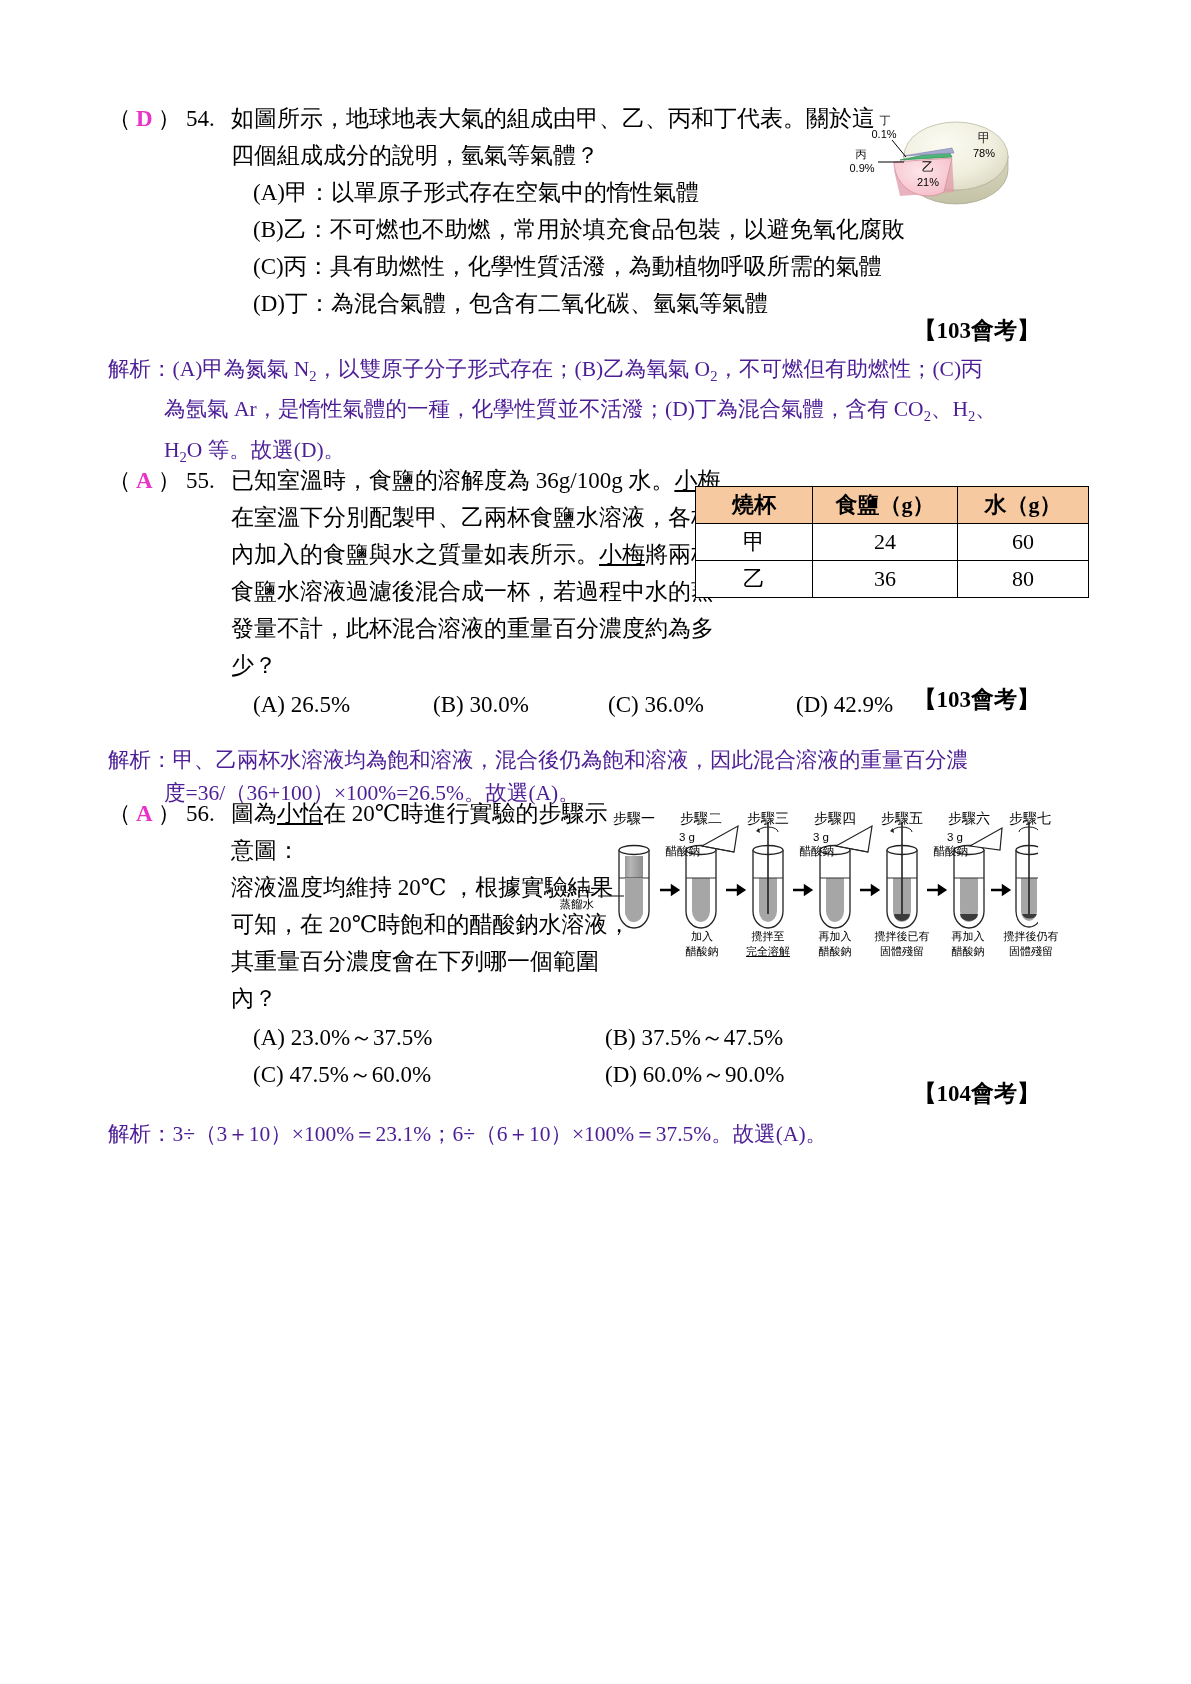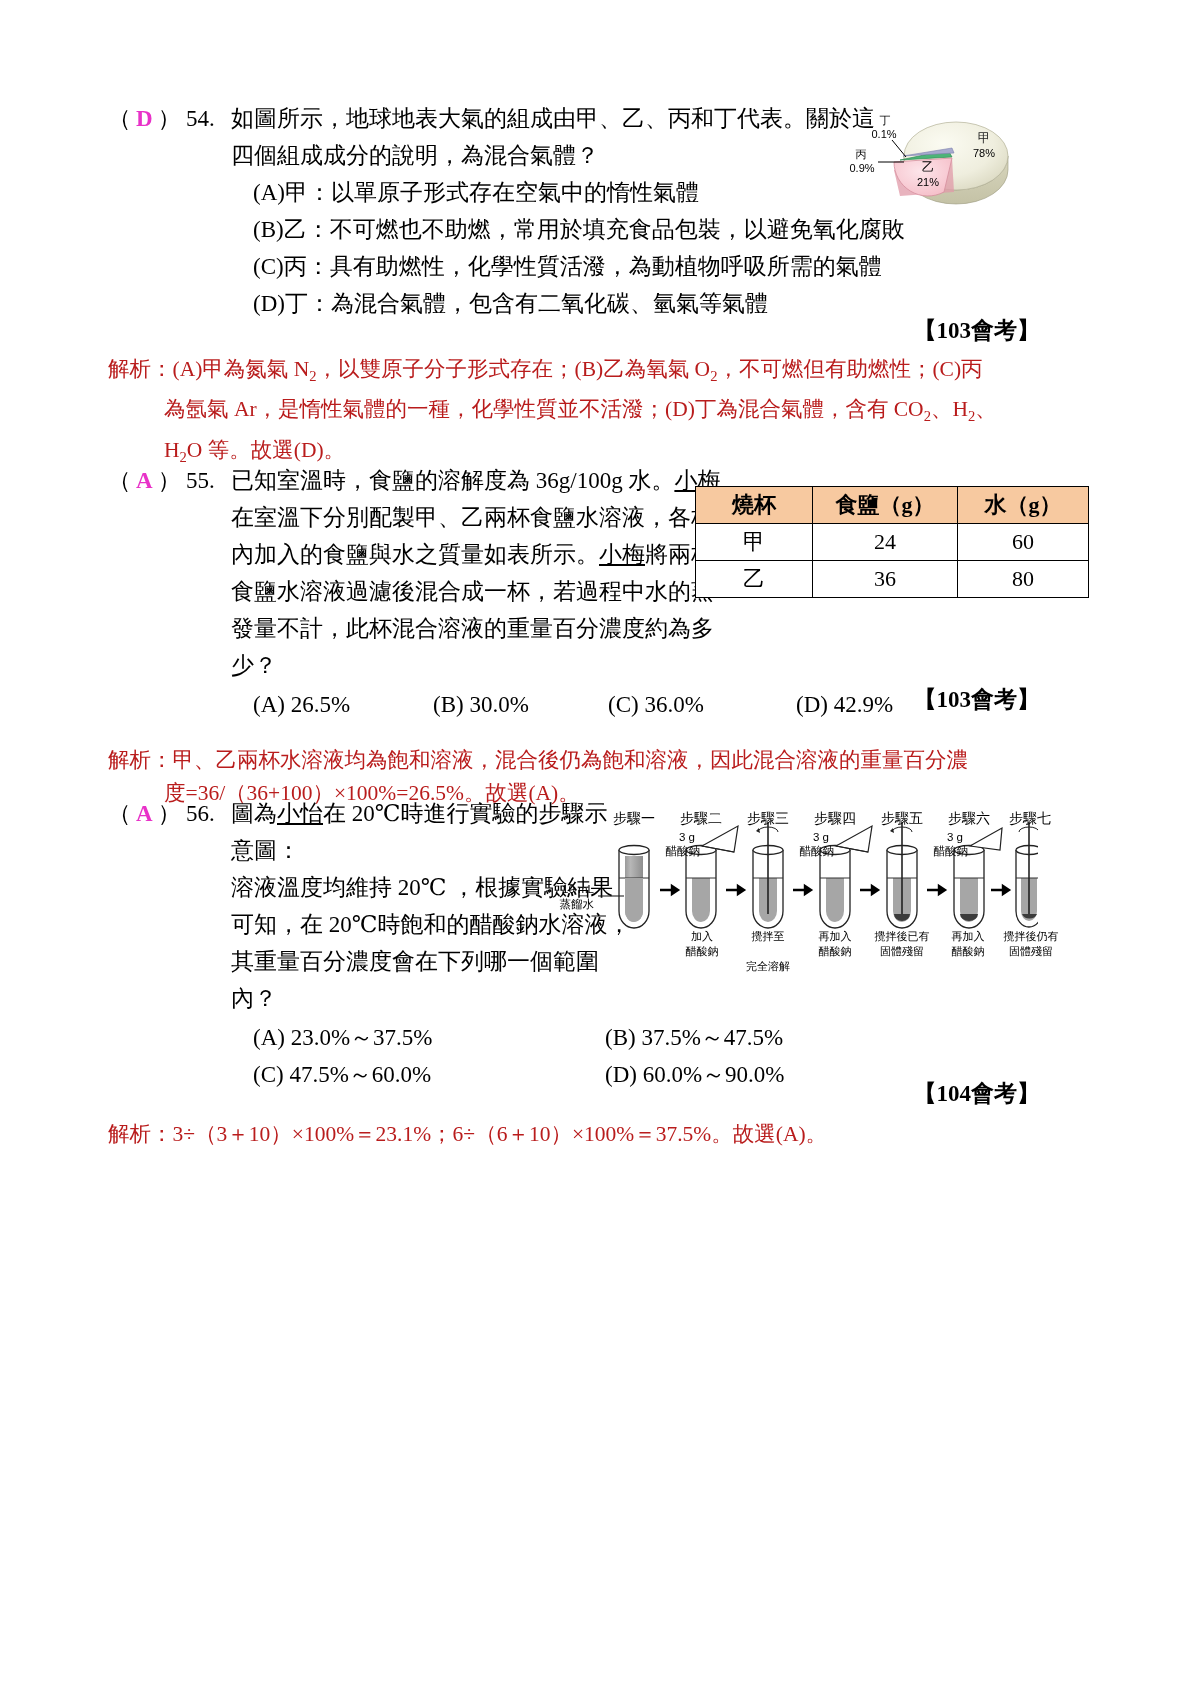--- a/index.html
+++ b/index.html
@@ -82,21 +82,21 @@
     right: 0;
     font-size: 23px;
     line-height: 32px;
     font-weight: bold;
     white-space: nowrap;
   }
 
   
   .exp {
     position: absolute;
-    color: #b91c1c;
+    color: #4c1d95;
     font-size: 21.5px;
     line-height: 33px;
   }
   .exp .eline { white-space: nowrap; }
   .exp-label { }
   .exp-indent { padding-left: 56px; }
 
   
   .salt-table {
     position: absolute;
@@ -164,21 +164,21 @@
 <body>
 
 <div class="page">
 
   <div class="qblock" style="left:108px; top:100px; width:930px;">
     <div class="qrow">
       <div class="ansmark">（<span class="letter">D</span>）</div>
       <div class="qnum">54.</div>
       <div class="qbody">
         <div class="qline">如圖所示，地球地表大氣的組成由甲、乙、丙和丁代表。關於這</div>
-        <div class="qline">四個組成成分的說明，為混合氣體？</div>
+        <div class="qline">四個組成成分的說明，氫氣等氣體？</div>
         <div class="qline indent-opt">(A)甲：以單原子形式存在空氣中的惰性氣體</div>
         <div class="qline indent-opt">(B)乙：不可燃也不助燃，常用於填充食品包裝，以避免氧化腐敗</div>
         <div class="qline indent-opt">(C)丙：具有助燃性，化學性質活潑，為動植物呼吸所需的氣體</div>
         <div class="qline indent-opt">(D)丁：為混合氣體，包含有二氧化碳、氫氣等氣體</div>
       </div>
     </div>
     <div class="source" style="top:215px; right:-2px;">【103會考】</div>
   </div>
 
   <div class="pie-wrap" style="left:848px; top:100px; width:190px; height:120px;">
@@ -413,21 +413,21 @@
 
     
     <div class="note-label" style="left:-62px; top:64px; width:58px;">10 mL</div>
     <div class="note-label" style="left:-62px; top:79px; width:58px;">蒸餾水</div>
 
     
     <div class="step-cap" style="left:75px; top:112px; width:58px;">加入</div>
     <div class="step-cap" style="left:75px; top:127px; width:58px;">醋酸鈉</div>
 
     <div class="step-cap" style="left:141px; top:112px; width:58px;">攪拌至</div>
-    <div class="step-cap" style="left:135px; top:142px; width:70px;">完全溶解</div>
+    <div class="step-cap" style="left:135px; top:127px; width:70px;text-decoration:underline;">完全溶解</div>
 
     <div class="step-cap" style="left:208px; top:112px; width:58px;">再加入</div>
     <div class="step-cap" style="left:208px; top:127px; width:58px;">醋酸鈉</div>
 
     <div class="step-cap" style="left:264px; top:112px; width:80px;">攪拌後已有</div>
     <div class="step-cap" style="left:270px; top:127px; width:68px;">固體殘留</div>
 
     <div class="step-cap" style="left:341px; top:112px; width:58px;">再加入</div>
     <div class="step-cap" style="left:341px; top:127px; width:58px;">醋酸鈉</div>
 

